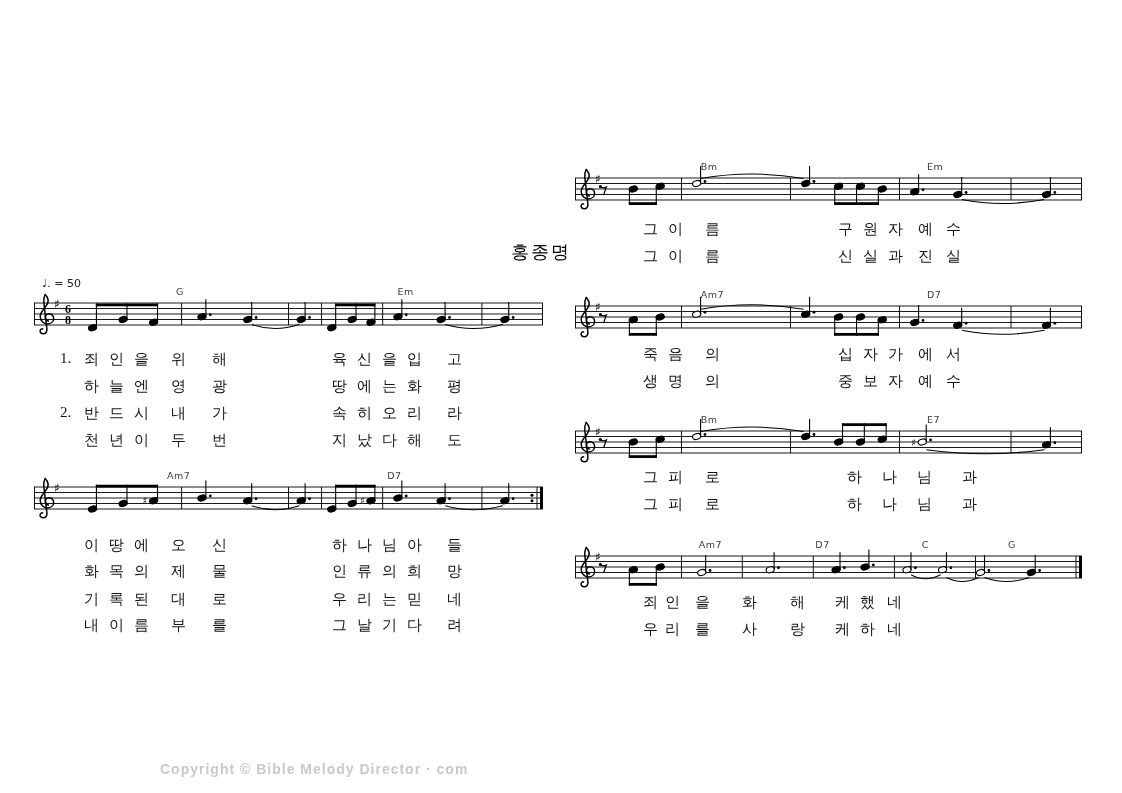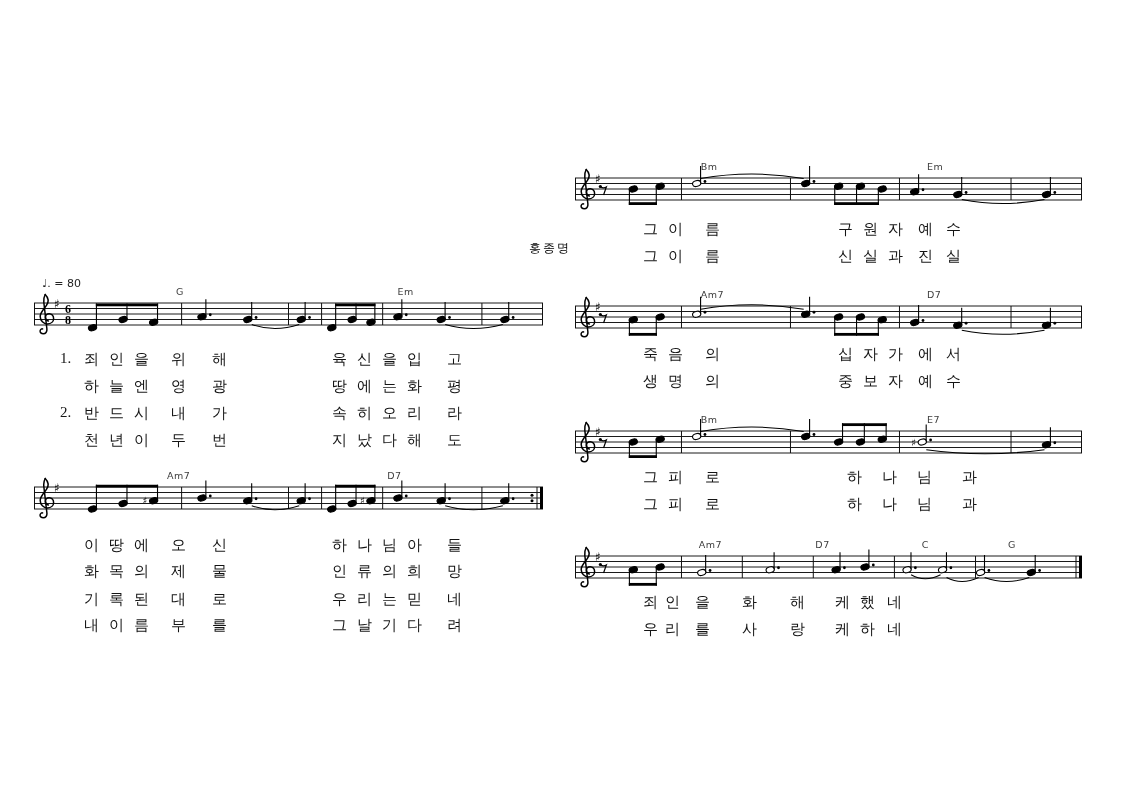--- a/index.html
+++ b/index.html
@@ -1,35 +1,35 @@
 <!DOCTYPE html>
 <html><head>
 <meta charset="utf-8">
 <style>
   html,body{margin:0;padding:0;background:#888;}
   .page{position:relative;width:1122px;height:793px;background:#ffffff;overflow:hidden;
         font-family:"Liberation Serif","DejaVu Serif",serif;color:#000;}
   .abs{position:absolute;}
   .title{top:155px;left:226px;font-size:41px;font-weight:bold;letter-spacing:9px;}
-  .composer{top:240px;left:501px;width:70px;text-align:right;font-size:12px;letter-spacing:2px;}
+  .composer{top:240px;left:501px;width:70px;text-align:right;font-size:18px;letter-spacing:2px;}
   .tempo{top:277px;left:42px;font-size:11px;font-family:"DejaVu Sans","Liberation Sans",sans-serif;color:#222;}
   .chord{position:absolute;font-size:9.5px;color:#3d3d3d;
          font-family:"DejaVu Sans","Liberation Sans",sans-serif;letter-spacing:.5px;}
   .syl{position:absolute;font-size:15px;color:#141414;white-space:pre;}
   .footer{font-family:"Liberation Sans","DejaVu Sans",sans-serif;font-weight:bold;color:#c9c9c9;}
   .footer-left{top:761px;left:160px;font-size:14px;letter-spacing:1px;}
   .footer-right{top:764px;left:732px;font-size:12.5px;letter-spacing:1px;}
   svg.staff{position:absolute;overflow:visible;}
 </style>
 </head>
 <body>
 
 <div class="page">
   <div class="abs composer">홍종명</div>
-  <div class="abs tempo">♩. = 80</div>
+  <div class="abs tempo">♩. = 50</div>
   <div id="systems">
       <svg class="staff" width="521" height="90" style="left: 34px; top: 265px;">
         <line x1="0" y1="38" x2="509" y2="38" stroke="#1a1a1a" stroke-width="1"></line>
         <line x1="0" y1="43.5" x2="509" y2="43.5" stroke="#1a1a1a" stroke-width="1"></line>
         <line x1="0" y1="49" x2="509" y2="49" stroke="#1a1a1a" stroke-width="1"></line>
         <line x1="0" y1="54.5" x2="509" y2="54.5" stroke="#1a1a1a" stroke-width="1"></line>
         <line x1="0" y1="60" x2="509" y2="60" stroke="#1a1a1a" stroke-width="1"></line>
         <line x1="0.5" y1="38" x2="0.5" y2="60" stroke="#111" stroke-width="1"></line>
         <line x1="147.60999999999999" y1="38" x2="147.60999999999999" y2="60" stroke="#111" stroke-width="1"></line>
         <line x1="254.5" y1="38" x2="254.5" y2="60" stroke="#111" stroke-width="1"></line>
@@ -490,13 +490,14 @@
       <div class="syl" style="left: 887px; top: 593px;">네</div>
       <div class="syl" style="left: 643px; top: 620px;">우</div>
       <div class="syl" style="left: 665px; top: 620px;">리</div>
       <div class="syl" style="left: 695px; top: 620px;">를</div>
       <div class="syl" style="left: 742px; top: 620px;">사</div>
       <div class="syl" style="left: 790px; top: 620px;">랑</div>
       <div class="syl" style="left: 835px; top: 620px;">케</div>
       <div class="syl" style="left: 860px; top: 620px;">하</div>
       <div class="syl" style="left: 887px; top: 620px;">네</div>
     </div>
+  <div class="abs footer footer-left">Copyright © Bible Melody Director · com</div>
 </div>
 
 </body></html>

